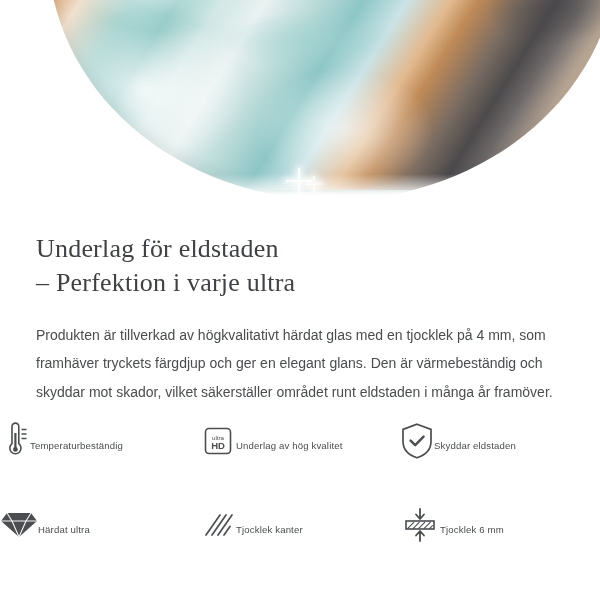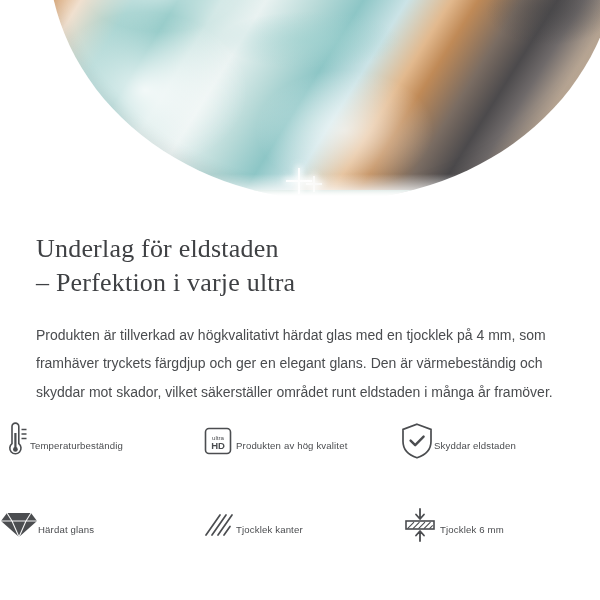--- a/index.html
+++ b/index.html
@@ -190,41 +190,41 @@
     </div>
 
     <div class="feature">
       <div class="ico">
         <svg width="36" height="36" viewBox="0 0 36 36">
           <rect x="5.5" y="5.5" width="25" height="25" rx="3.5" fill="none" stroke="#4b4d50" stroke-width="1.6"></rect>
           <text x="18" y="16.5" text-anchor="middle" font-family="Liberation Sans, sans-serif" font-size="6.2" fill="#4b4d50">ultra</text>
           <text x="18" y="25.5" text-anchor="middle" font-family="Liberation Sans, sans-serif" font-size="9.5" font-weight="bold" fill="#4b4d50">HD</text>
         </svg>
       </div>
-      <div class="cap">Produkten av hög kvalitet</div>
+      <div class="cap">Underlag av hög kvalitet</div>
     </div>
 
     <div class="feature">
       <div class="ico">
         <svg width="34" height="40" viewBox="0 0 34 40">
           <path d="M17 3.2 31 8.4v12.1c0 8.1-5.7 13.5-14 16.3-8.3-2.8-14-8.2-14-16.3V8.4L17 3.2z" fill="none" stroke="#4b4d50" stroke-width="1.7"></path>
           <path d="M10.6 19.6l4.6 4.6 8.4-8.6" fill="none" stroke="#4b4d50" stroke-width="2.4" stroke-linecap="round" stroke-linejoin="round"></path>
         </svg>
       </div>
       <div class="cap">Skyddar eldstaden</div>
     </div>
 
     <div class="feature">
       <div class="ico">
         <svg width="38" height="34" viewBox="0 0 38 34">
           <path d="M7 5h24l6 8-18 16L1 13 7 5z" fill="#4b4d50"></path>
           <path d="M7 5l5 8h14l5-8M1 13h36M12 13l7 16M26 13l-7 16" fill="none" stroke="#ffffff" stroke-width="1.1" opacity="0.95"></path>
         </svg>
       </div>
-      <div class="cap">Härdat glans</div>
+      <div class="cap">Härdat ultra</div>
     </div>
 
     <div class="feature">
       <div class="ico">
         <svg width="36" height="32" viewBox="0 0 36 32" stroke="#4b4d50" stroke-width="1.7" fill="none" stroke-linecap="round">
           <path d="M6 26L20 6"></path>
           <path d="M12 26L26 6"></path>
           <path d="M18 26L32 6"></path>
           <path d="M24 26L30 17.5"></path>
         </svg>

